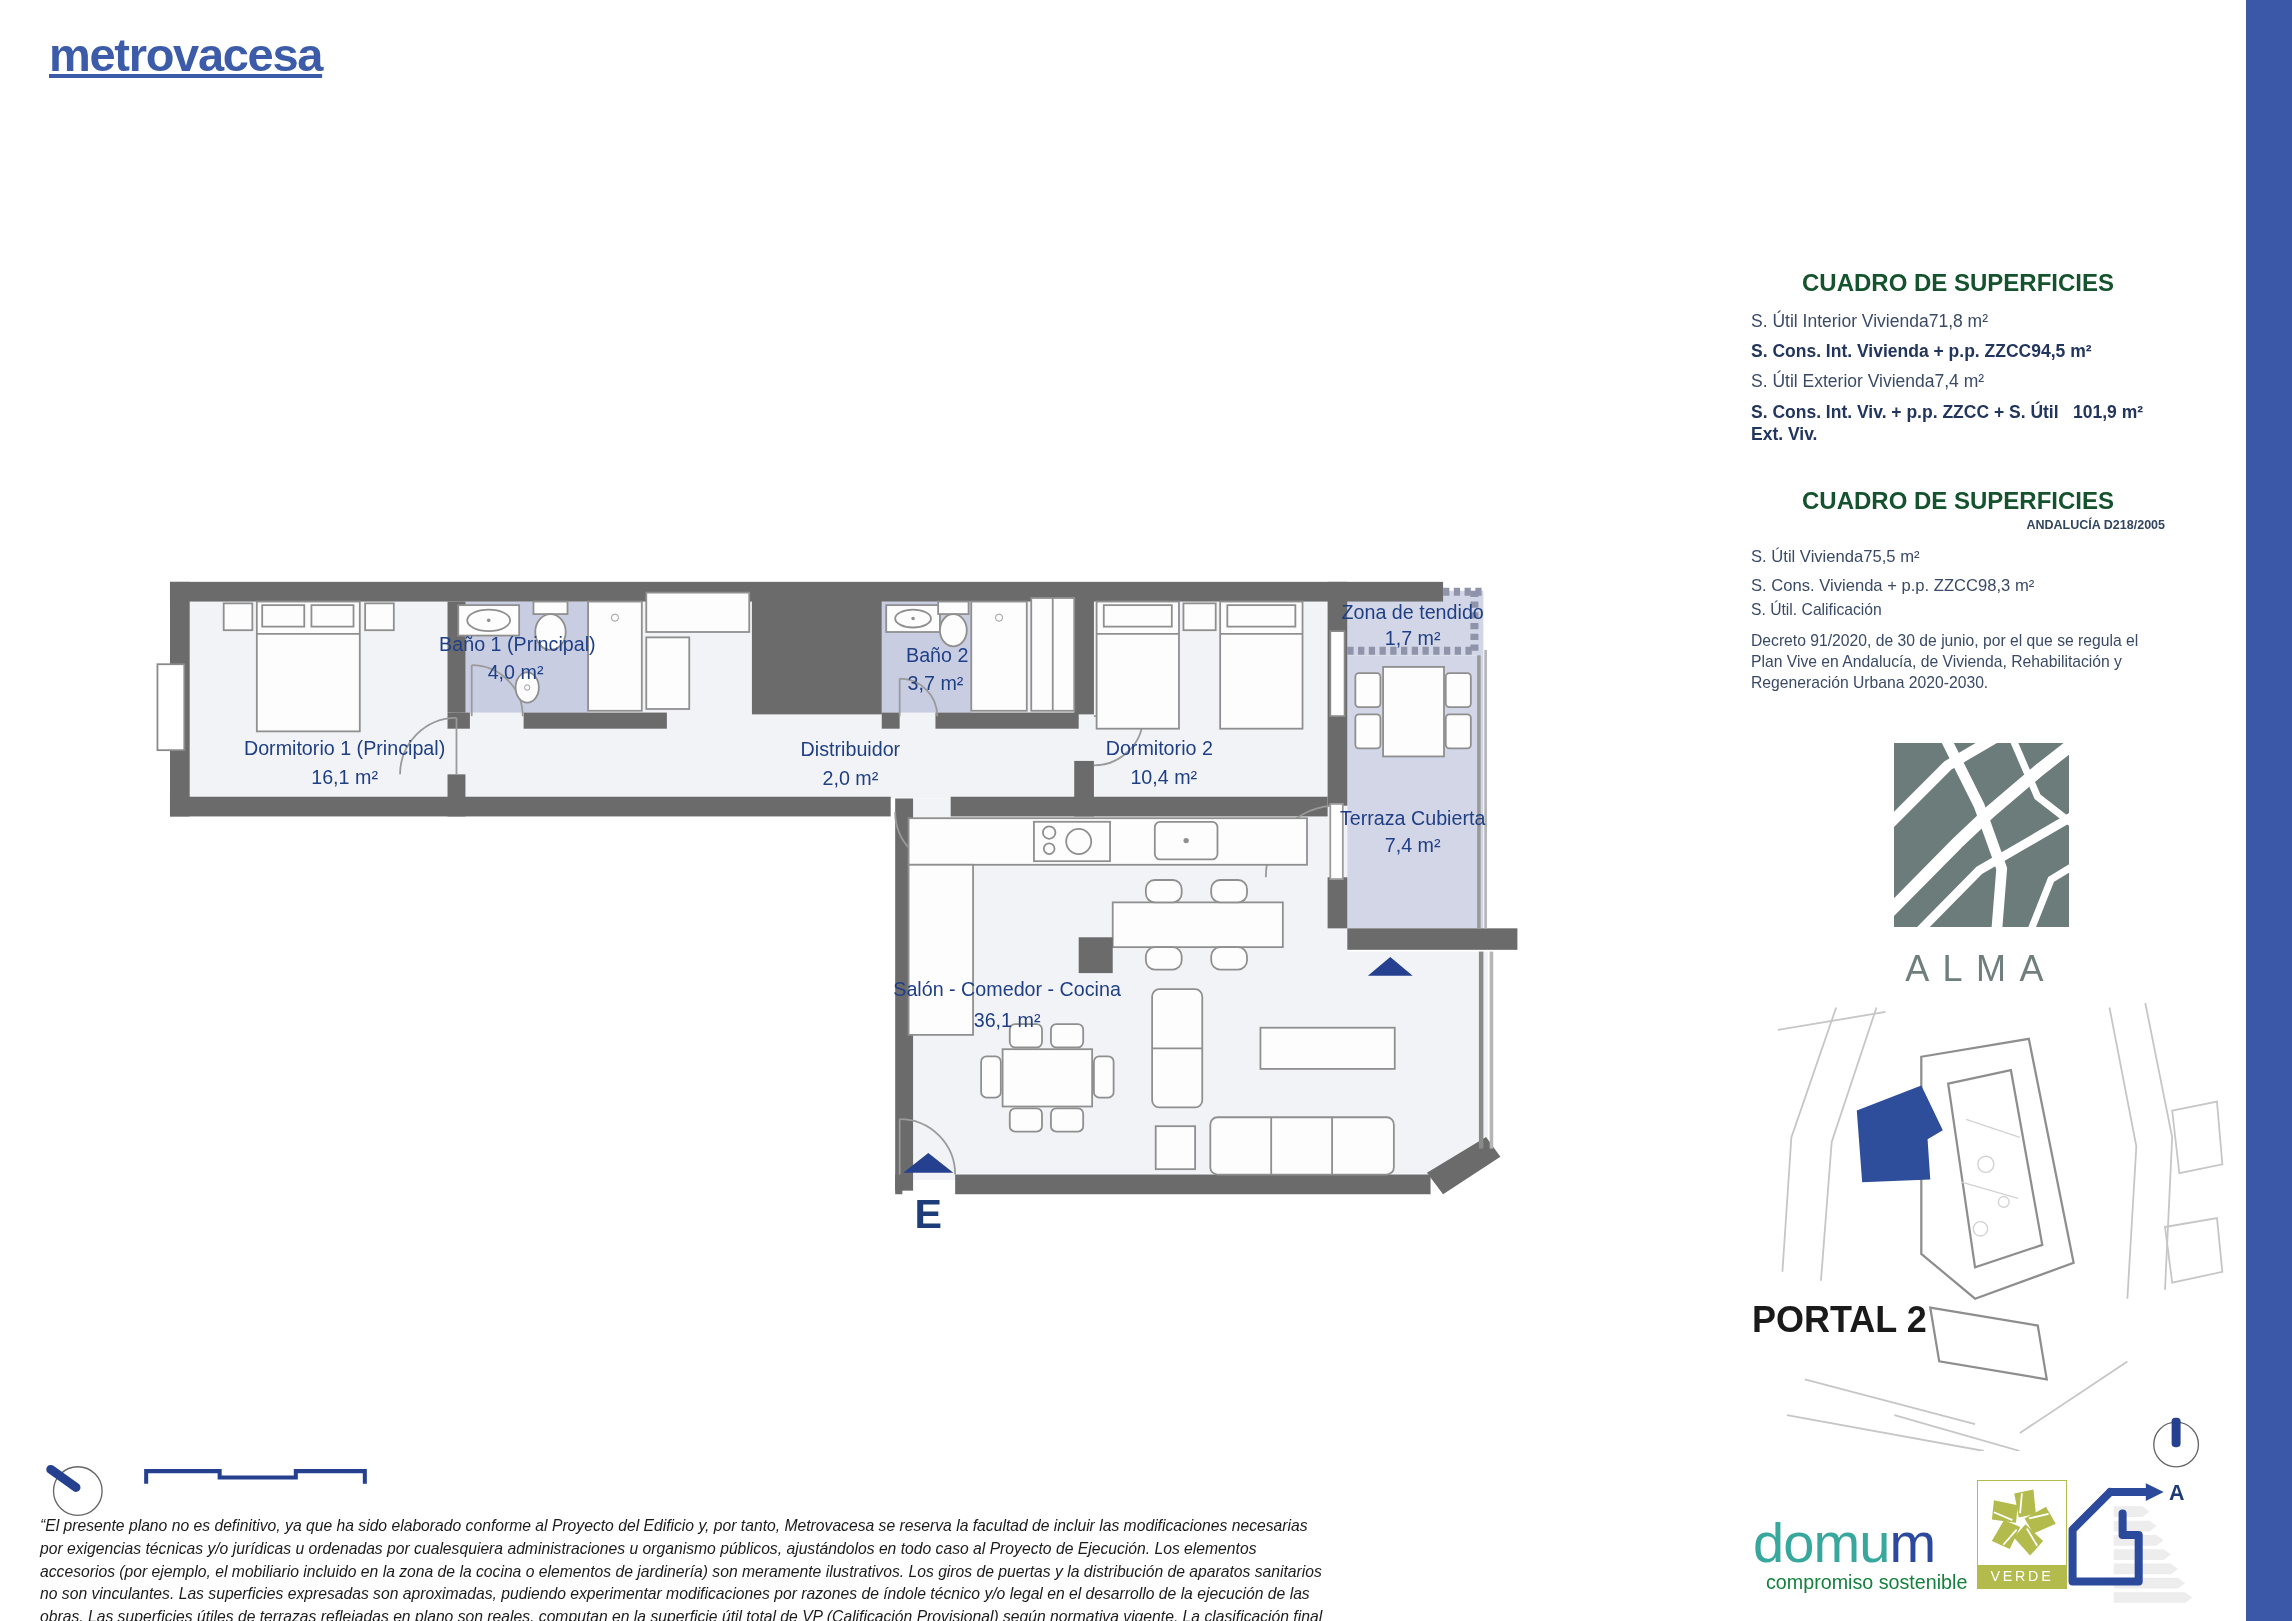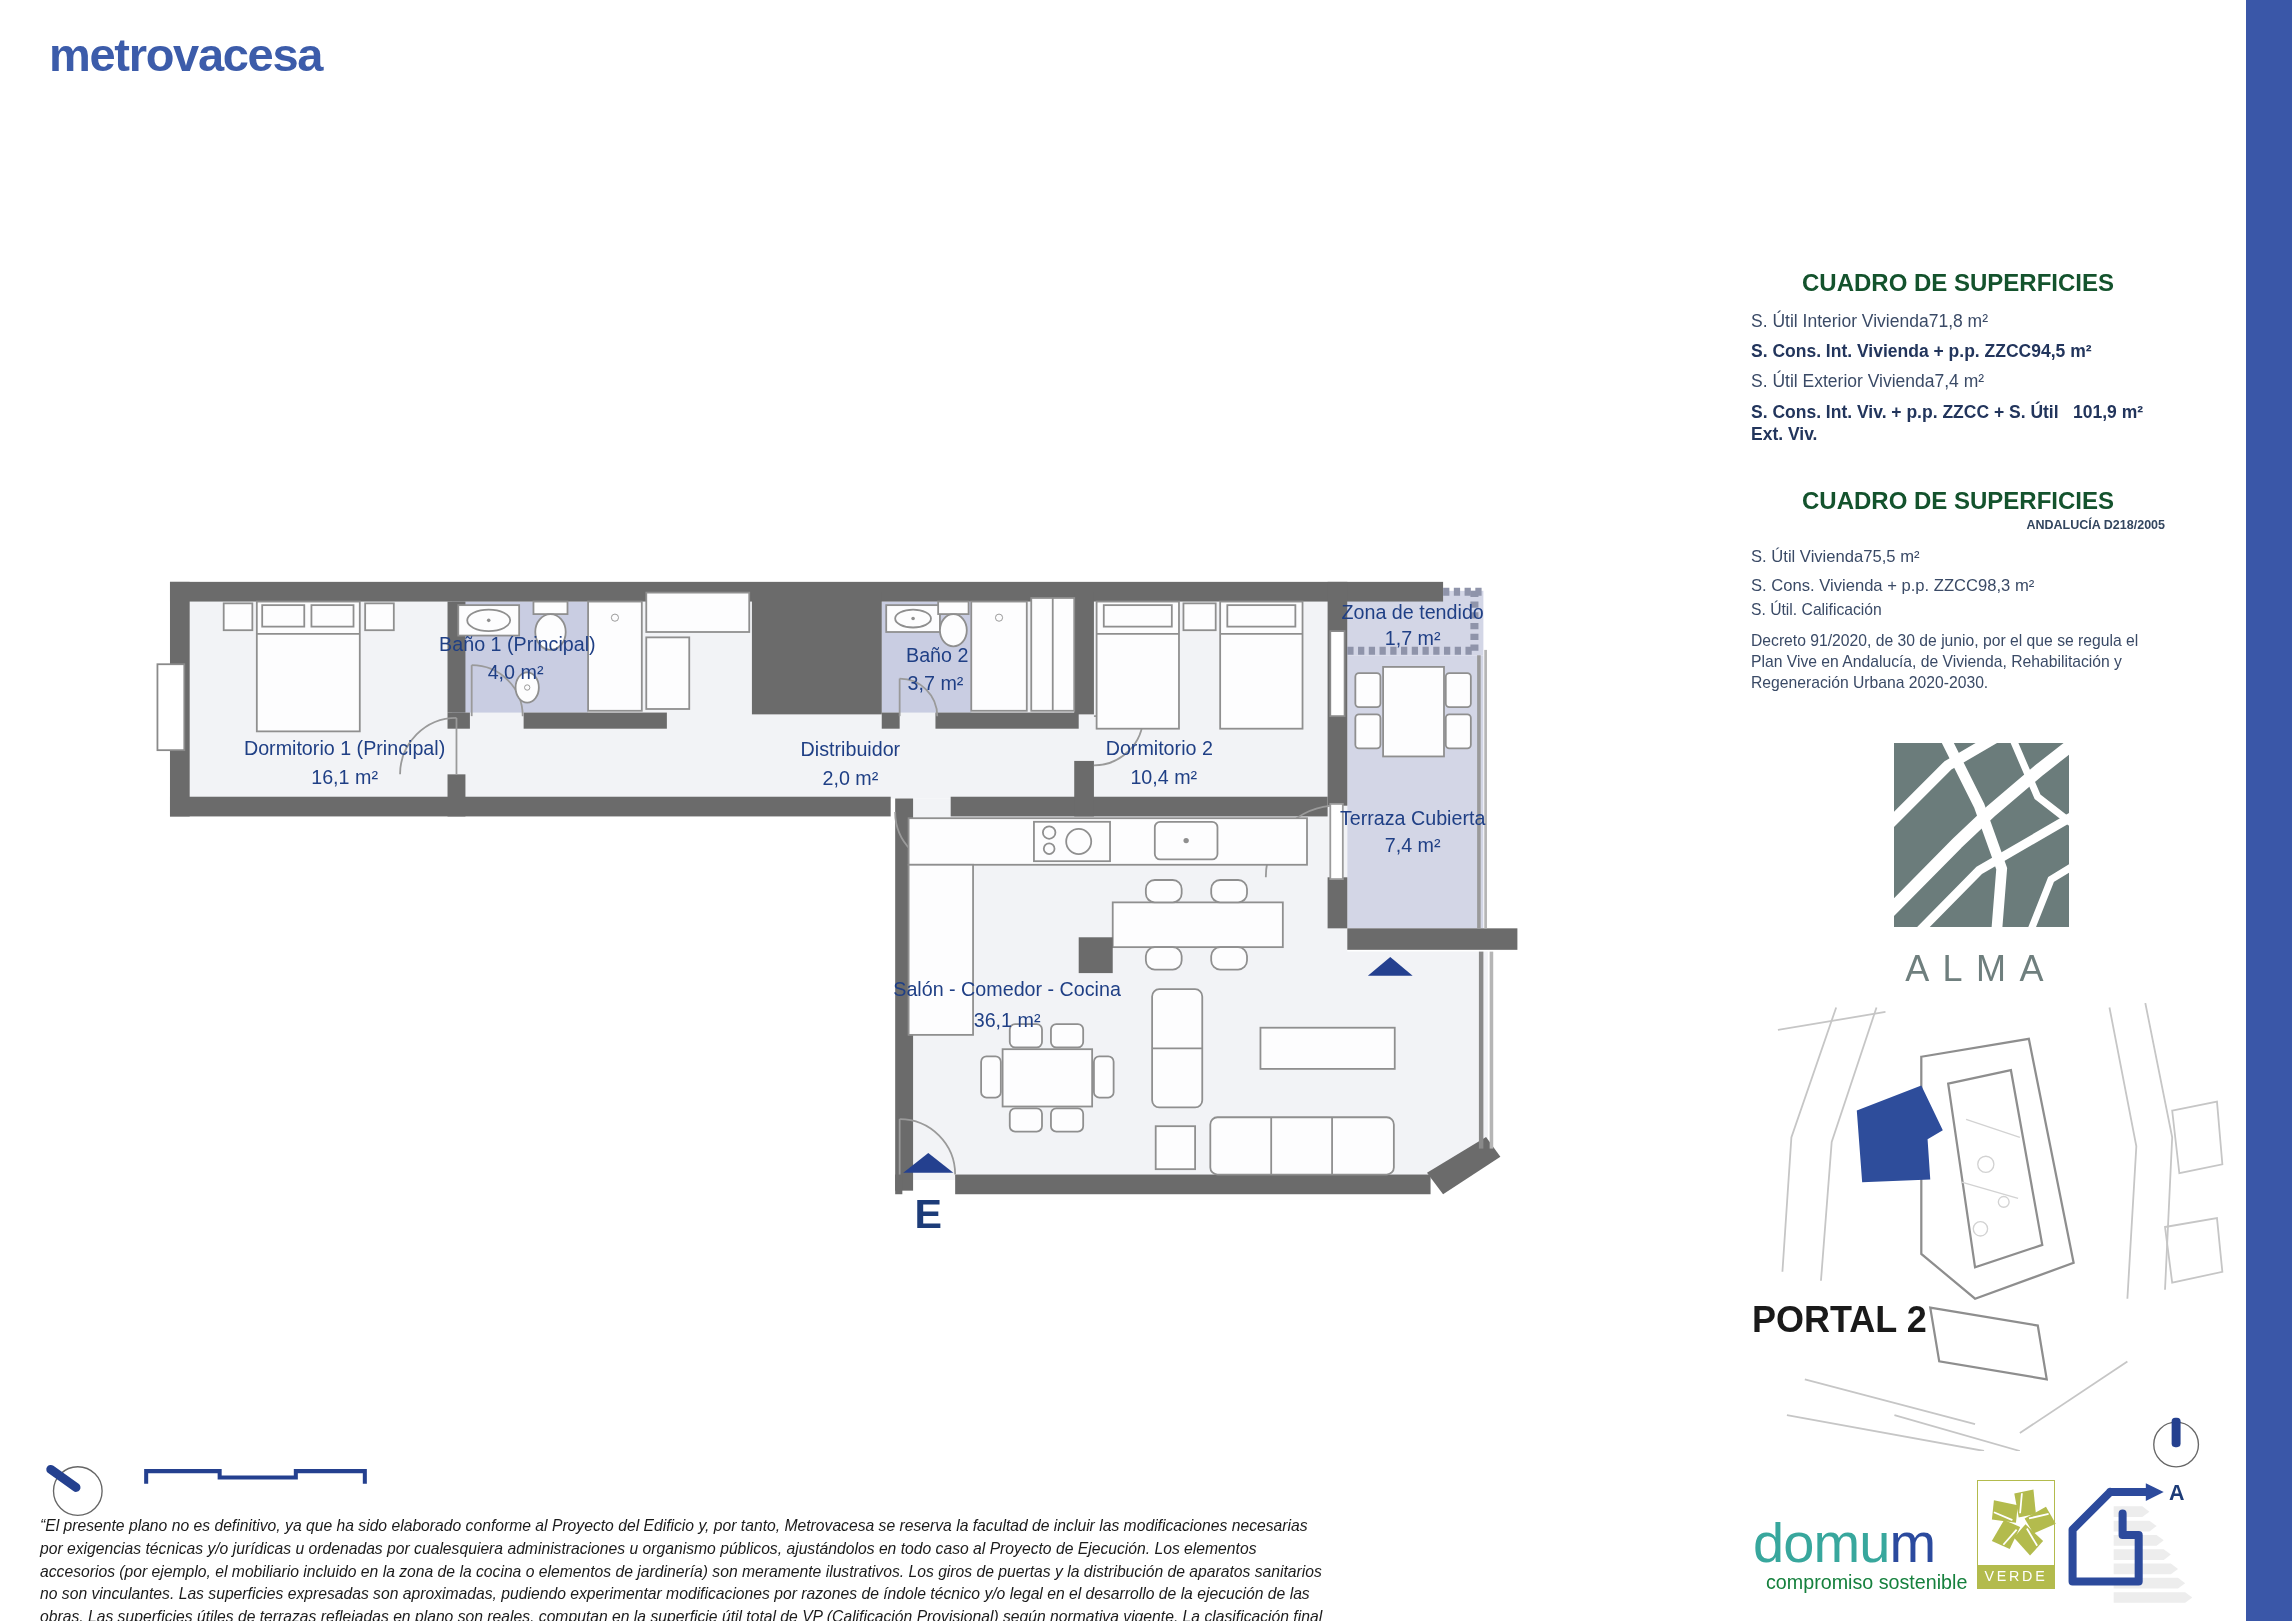--- a/index.html
+++ b/index.html
@@ -1,20 +1,20 @@
 <!DOCTYPE html>
 <html style="font-size:14.3px"><head>
 <meta charset="utf-8">
 <style>
   html,body{margin:0;padding:0;background:#fff;}
   .page{position:relative;width:2293px;height:1621px;background:#ffffff;overflow:hidden;
         font-family:"Liberation Sans", sans-serif;}
   .abs{position:absolute;}
   .right-bar{right:0;top:0;width:47px;height:1621px;background:#3a57a8;}
-  .mv-logo{left:49px;top:27px;font-size:47px;font-weight:700;color:#3c5caa;letter-spacing:-1.3px;}
+  .mv-logo{left:49px;top:27px;font-size:47px;font-weight:700;color:#3c5caa;letter-spacing:-1.3px;text-decoration:underline;}
   .hdr{left:1751px;top:47px;width:414px;text-align:center;color:#1d3c78;}
   .hdr-title{font-size:41px;font-weight:700;}
   .hdr-unit{margin-top:43px;font-size:24px;font-weight:600;color:#2a4896;}
   .hdr-type{margin-top:23px;font-size:28px;font-weight:700;}
   .tbl{left:1751px;width:414px;color:#3a4a66;}
   .tbl-title{text-align:center;font-size:24px;font-weight:600;color:#14532d;}
   .tbl-sub{text-align:right;font-size:12.5px;font-weight:600;color:#33465f;margin-top:2.7px;}
   .t1rows{margin-top:12.5px;}
   .t1row{display:flex;justify-content:flex-start;align-items:flex-start;font-size:17.5px;line-height:1.28;margin-top:8px;}
   .t1row .lbl{max-width:322px;}
@@ -22,21 +22,21 @@
   .note{font-size:15.7px;line-height:1.34;margin-top:10.7px;color:#3a4a66;}
   .cal{font-size:15.7px;margin-top:5px;color:#3a4a66;}
   .alma-map{left:1894px;top:743px;}
   .alma-word{left:1876px;top:948px;width:210px;text-align:center;font-size:36px;letter-spacing:13.4px;
              color:#6f7f7e;font-weight:500;}
   .portal{left:1752px;top:1299px;font-size:36px;font-weight:700;color:#1a1a1a;}
   .disclaimer{left:40px;top:1515px;width:1294px;font-size:15.7px;font-style:italic;color:#1b1b1b;line-height:1.45;}
   .domum{left:1753px;top:1515px;font-size:56px;font-weight:400;line-height:1;letter-spacing:-0.9px;}
   .domum .teal{color:#38a79d;} .domum .blue{color:#2b4a9e;}
   .domum-tag{left:1766px;top:1571px;font-size:19.7px;color:#15803d;}
-  .verde{left:1977px;top:1480px;width:78px;height:109px;background:#fff;border:1.8px solid #b3bb4d;box-sizing:border-box;}
+  .verde{left:1977px;top:1480px;width:90px;height:109px;background:#fff;border:1.8px solid #b3bb4d;box-sizing:border-box;}
   .verde-band{position:absolute;left:0;bottom:0;width:100%;height:23px;background:#b3bb4d;color:#fff;
               font-size:14.3px;letter-spacing:2.7px;text-align:center;line-height:23px;}
   svg text{font-family:"Liberation Sans", sans-serif;}
   .room-label{fill:#1f3f85;font-size:22px;font-weight:500;}
   .wall{fill:#6b6b6b;}
   .furn{fill:#fdfdfe;stroke:#8f8f8f;stroke-width:2;}
   .furnline{fill:none;stroke:#8f8f8f;stroke-width:2;}
   .door{fill:none;stroke:#9a9a9a;stroke-width:2;}
 </style>
 </head>

